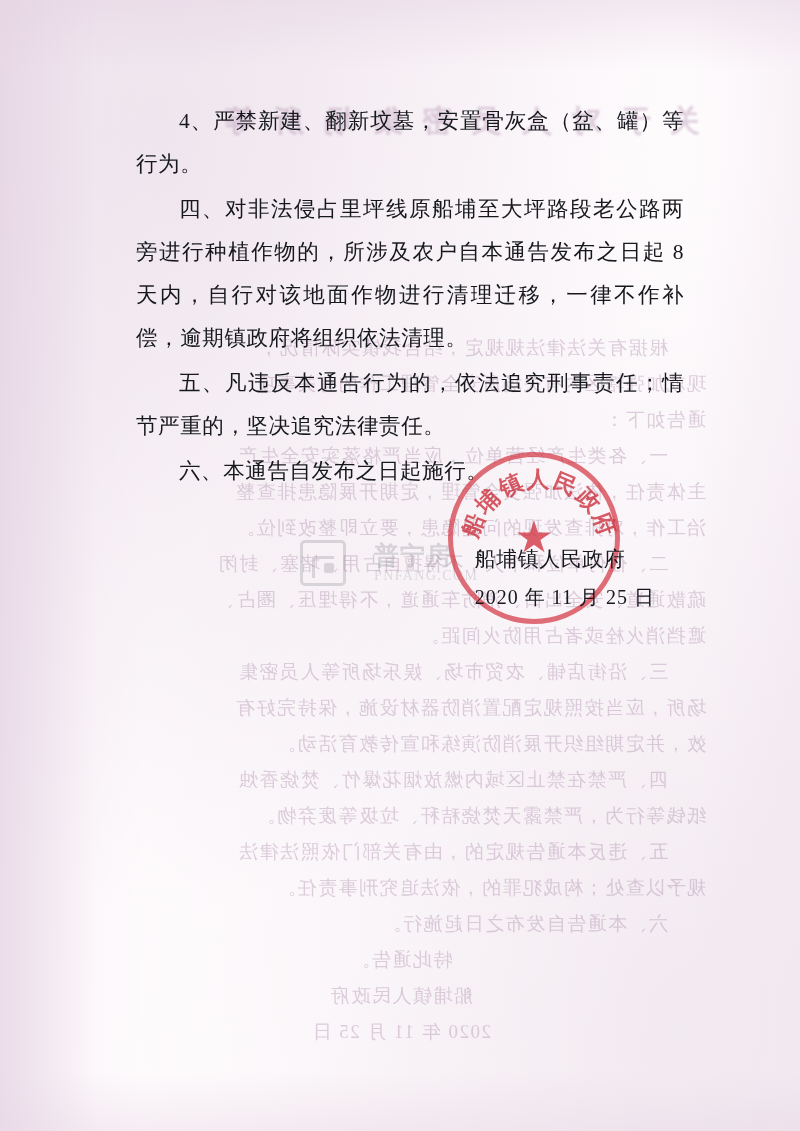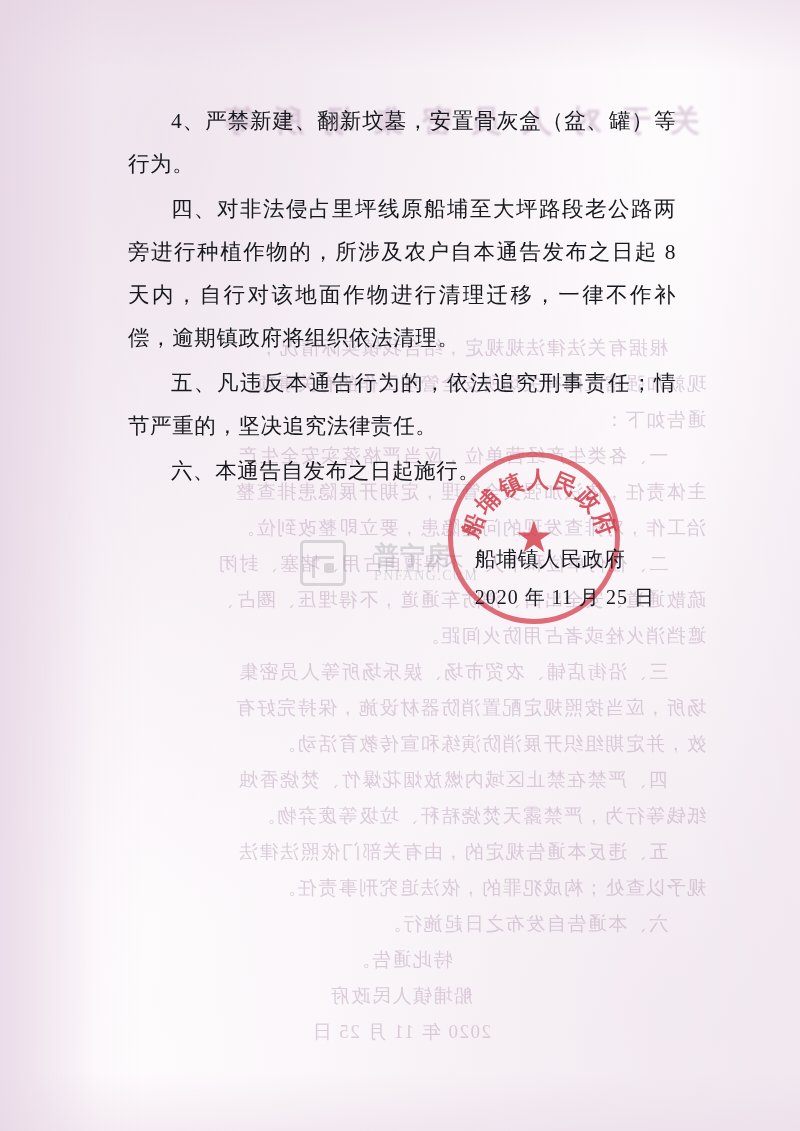--- a/index.html
+++ b/index.html
@@ -80,21 +80,21 @@
     transform: scaleX(-1);
     filter: blur(1.1px);
     user-select: none;
     pointer-events: none;
     font-weight: bold;
   }
 
   
   .doc-body {
     position: absolute;
-    left: 128px;
+    left: 136px;
     top: 100px;
     width: 548px;
   }
   .para {
     font-size: 21.5px;
     line-height: 43px;
     color: #16181d;
     text-align: justify;
     text-justify: inter-ideograph;
     text-indent: 43px;

